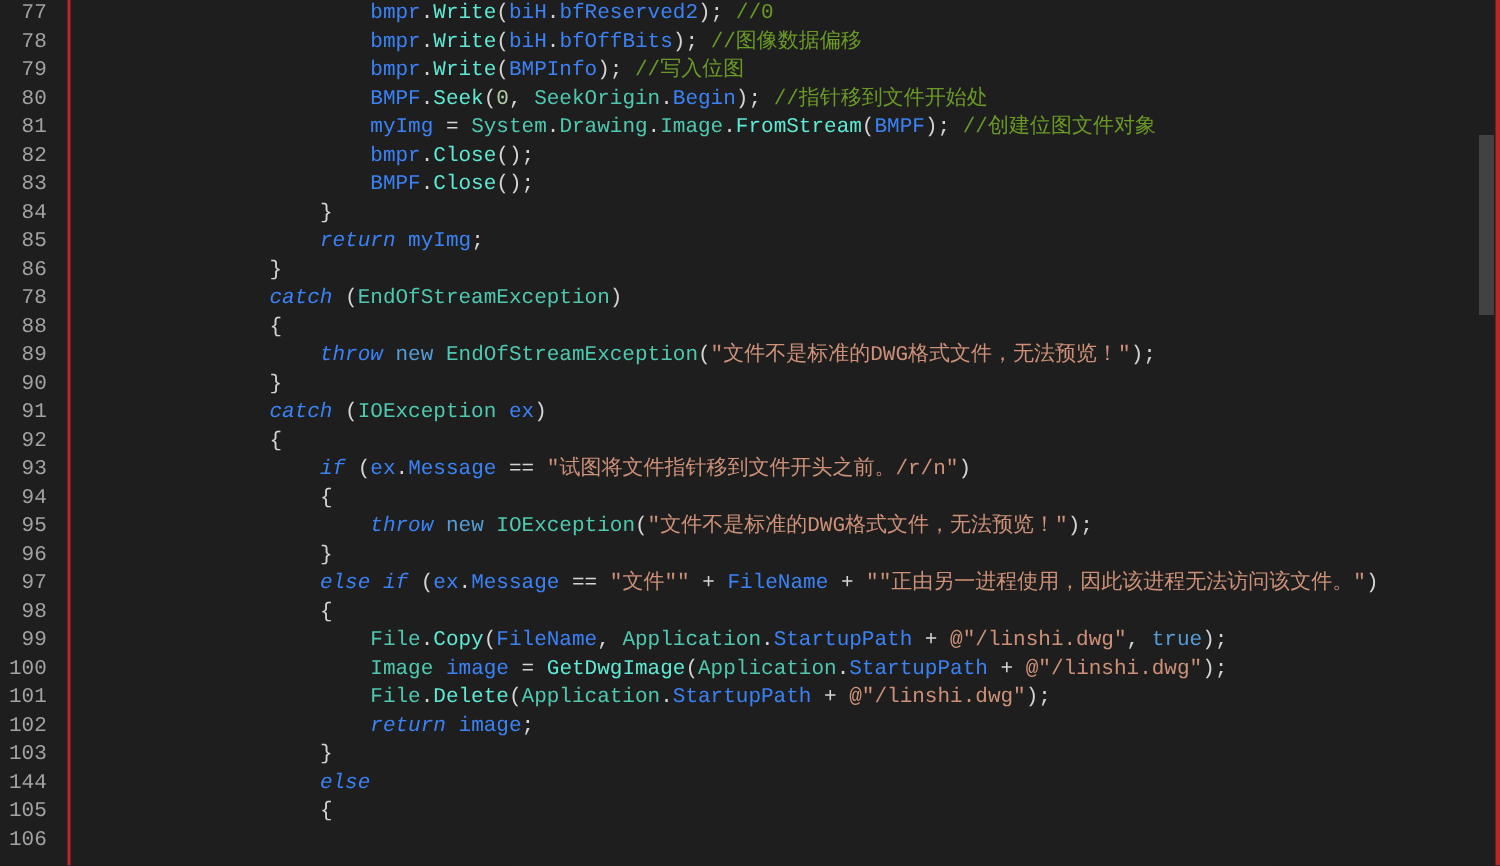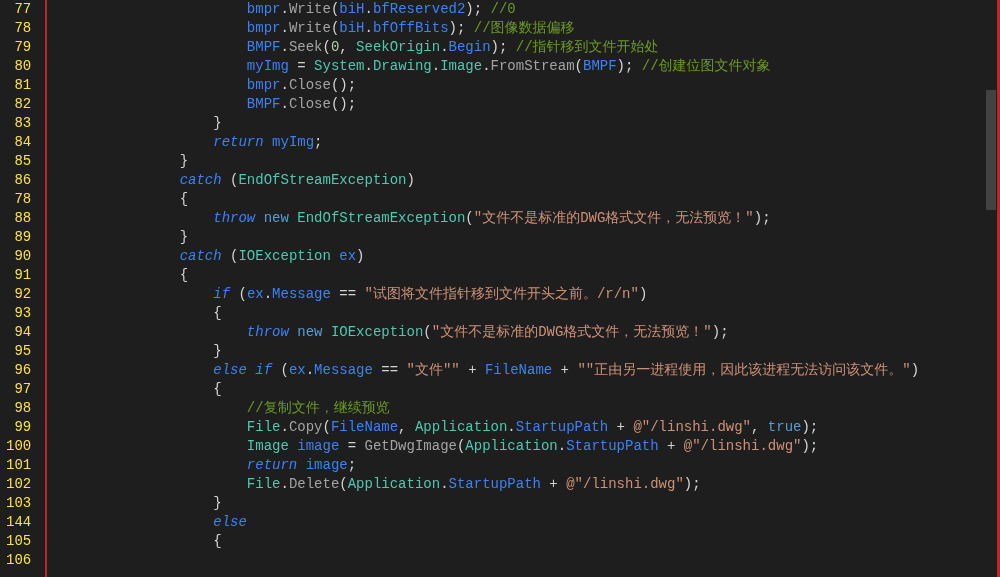--- a/index.html
+++ b/index.html
@@ -1,27 +1,27 @@
 <!DOCTYPE html>
 <html><head>
 <meta charset="utf-8">
 <style>
   html,body{margin:0;padding:0;background:#1e1e1e;width:1000px;height:577px;overflow:hidden;
     font-family:Consolas,'Courier New',monospace;font-size:14px;}
   .editor{display:flex;height:577px;}
-  .gutter{background:#1e1e1e;color:#fde047;text-align:right;padding:0 14px 0 6px;
+  .gutter{background:#1e1e1e;color:#a3a3a3;text-align:right;padding:0 14px 0 6px;
     user-select:none;line-height:19px;}
   .gutter div{height:19px;}
   .code{flex:1;position:relative;background:#1e1e1e;line-height:19px;color:#d4d4d4;}
   .line{height:19px;white-space:pre;}
   .ind{display:inline-block;}
   .k{color:#3b82f6;font-style:italic;}    
   .kw{color:#569cd6;}   
   .tp{color:#4ec9b0;margin-top:20px;}   
-  .fn{color:#a3a3a3;text-align:right;}   
+  .fn{color:#5eead4;text-align:right;}   
   .va{color:#3b82f6;}   
   .st{color:#ce9178;}   
   .nu{color:#b5cea8;}   
   .cm{color:#6a9926;}   
   .pn{color:#d4d4d4;}
   .leftbar{position:absolute;left:0;top:0;bottom:0;width:2px;background:#bb2727;}
   .rightbar{position:absolute;right:0;top:0;bottom:0;width:3px;background:#bb2727;}
   .scrollbar{position:absolute;right:4px;top:0;bottom:0;width:12px;}
   .thumb{position:absolute;right:0;width:10px;background:rgba(121,121,121,.4);border-radius:0;}
 </style>
@@ -62,41 +62,41 @@
       <div>106</div>
     </div>
   <div class="code" id="code">
     <div class="leftbar"></div>
     <div class="rightbar"></div>
     <div class="scrollbar">
       <div class="thumb" id="thumb" style="top: 90px; height: 120px;"></div>
     </div>
   <div class="line"><span class="ind">                        </span><span class="va">bmpr</span><span class="pn">.</span><span class="fn">Write</span><span class="pn">(</span><span class="va">biH</span><span class="pn">.</span><span class="va">bfReserved2</span><span class="pn">); </span><span class="cm">//0</span></div>
       <div class="line"><span class="ind">                        </span><span class="va">bmpr</span><span class="pn">.</span><span class="fn">Write</span><span class="pn">(</span><span class="va">biH</span><span class="pn">.</span><span class="va">bfOffBits</span><span class="pn">); </span><span class="cm">//图像数据偏移</span></div>
+      <div class="line"><span class="ind">                        </span><span class="va">bmpr</span><span class="pn">.</span><span class="fn">Write</span><span class="pn">(</span><span class="va">BMPInfo</span><span class="pn">); </span><span class="cm">//写入位图</span></div>
       <div class="line"><span class="ind">                        </span><span class="va">BMPF</span><span class="pn">.</span><span class="fn">Seek</span><span class="pn">(</span><span class="nu">0</span><span class="pn">, </span><span class="tp">SeekOrigin</span><span class="pn">.</span><span class="va">Begin</span><span class="pn">); </span><span class="cm">//指针移到文件开始处</span></div>
       <div class="line"><span class="ind">                        </span><span class="va">myImg</span><span class="pn"> = </span><span class="tp">System</span><span class="pn">.</span><span class="tp">Drawing</span><span class="pn">.</span><span class="tp">Image</span><span class="pn">.</span><span class="fn">FromStream</span><span class="pn">(</span><span class="va">BMPF</span><span class="pn">); </span><span class="cm">//创建位图文件对象</span></div>
       <div class="line"><span class="ind">                        </span><span class="va">bmpr</span><span class="pn">.</span><span class="fn">Close</span><span class="pn">();</span></div>
       <div class="line"><span class="ind">                        </span><span class="va">BMPF</span><span class="pn">.</span><span class="fn">Close</span><span class="pn">();</span></div>
       <div class="line"><span class="ind">                    </span><span class="pn">}</span></div>
       <div class="line"><span class="ind">                    </span><span class="k">return</span><span class="pn"> </span><span class="va">myImg</span><span class="pn">;</span></div>
       <div class="line"><span class="ind">                </span><span class="pn">}</span></div>
       <div class="line"><span class="ind">                </span><span class="k">catch</span><span class="pn"> (</span><span class="tp">EndOfStreamException</span><span class="pn">)</span></div>
       <div class="line"><span class="ind">                </span><span class="pn">{</span></div>
       <div class="line"><span class="ind">                    </span><span class="k">throw</span><span class="pn"> </span><span class="kw">new</span><span class="pn"> </span><span class="tp">EndOfStreamException</span><span class="pn">(</span><span class="st">"文件不是标准的DWG格式文件，无法预览！"</span><span class="pn">);</span></div>
       <div class="line"><span class="ind">                </span><span class="pn">}</span></div>
       <div class="line"><span class="ind">                </span><span class="k">catch</span><span class="pn"> (</span><span class="tp">IOException</span><span class="pn"> </span><span class="va">ex</span><span class="pn">)</span></div>
       <div class="line"><span class="ind">                </span><span class="pn">{</span></div>
       <div class="line"><span class="ind">                    </span><span class="k">if</span><span class="pn"> (</span><span class="va">ex</span><span class="pn">.</span><span class="va">Message</span><span class="pn"> == </span><span class="st">"试图将文件指针移到文件开头之前。/r/n"</span><span class="pn">)</span></div>
       <div class="line"><span class="ind">                    </span><span class="pn">{</span></div>
       <div class="line"><span class="ind">                        </span><span class="k">throw</span><span class="pn"> </span><span class="kw">new</span><span class="pn"> </span><span class="tp">IOException</span><span class="pn">(</span><span class="st">"文件不是标准的DWG格式文件，无法预览！"</span><span class="pn">);</span></div>
       <div class="line"><span class="ind">                    </span><span class="pn">}</span></div>
       <div class="line"><span class="ind">                    </span><span class="k">else</span><span class="pn"> </span><span class="k">if</span><span class="pn"> (</span><span class="va">ex</span><span class="pn">.</span><span class="va">Message</span><span class="pn"> == </span><span class="st">"文件""</span><span class="pn"> + </span><span class="va">FileName</span><span class="pn"> + </span><span class="st">""正由另一进程使用，因此该进程无法访问该文件。"</span><span class="pn">)</span></div>
       <div class="line"><span class="ind">                    </span><span class="pn">{</span></div>
-      <div class="line"><span class="ind">                        </span><span class="cm">//复制文件，继续预览</span></div>
       <div class="line"><span class="ind">                        </span><span class="tp">File</span><span class="pn">.</span><span class="fn">Copy</span><span class="pn">(</span><span class="va">FileName</span><span class="pn">, </span><span class="tp">Application</span><span class="pn">.</span><span class="va">StartupPath</span><span class="pn"> + </span><span class="st">@"/linshi.dwg"</span><span class="pn">, </span><span class="kw">true</span><span class="pn">);</span></div>
       <div class="line"><span class="ind">                        </span><span class="tp">Image</span><span class="pn"> </span><span class="va">image</span><span class="pn"> = </span><span class="fn">GetDwgImage</span><span class="pn">(</span><span class="tp">Application</span><span class="pn">.</span><span class="va">StartupPath</span><span class="pn"> + </span><span class="st">@"/linshi.dwg"</span><span class="pn">);</span></div>
+      <div class="line"><span class="ind">                        </span><span class="tp">File</span><span class="pn">.</span><span class="fn">Delete</span><span class="pn">(</span><span class="tp">Application</span><span class="pn">.</span><span class="va">StartupPath</span><span class="pn"> + </span><span class="st">@"/linshi.dwg"</span><span class="pn">);</span></div>
       <div class="line"><span class="ind">                        </span><span class="k">return</span><span class="pn"> </span><span class="va">image</span><span class="pn">;</span></div>
-      <div class="line"><span class="ind">                        </span><span class="tp">File</span><span class="pn">.</span><span class="fn">Delete</span><span class="pn">(</span><span class="tp">Application</span><span class="pn">.</span><span class="va">StartupPath</span><span class="pn"> + </span><span class="st">@"/linshi.dwg"</span><span class="pn">);</span></div>
       <div class="line"><span class="ind">                    </span><span class="pn">}</span></div>
       <div class="line"><span class="ind">                    </span><span class="k">else</span></div>
       <div class="line"><span class="ind">                    </span><span class="pn">{</span></div>
     </div>
 </div>
 
 </body></html>

